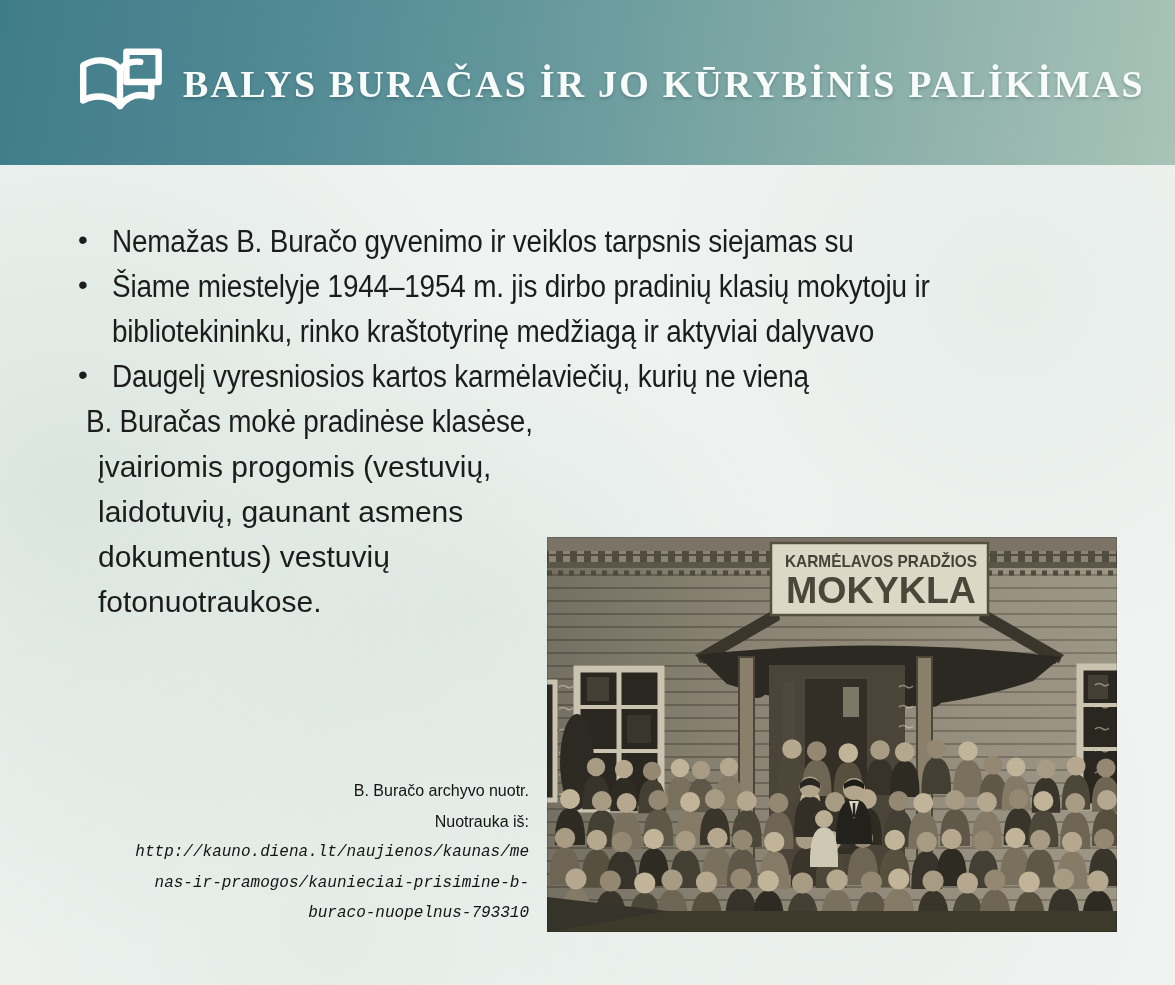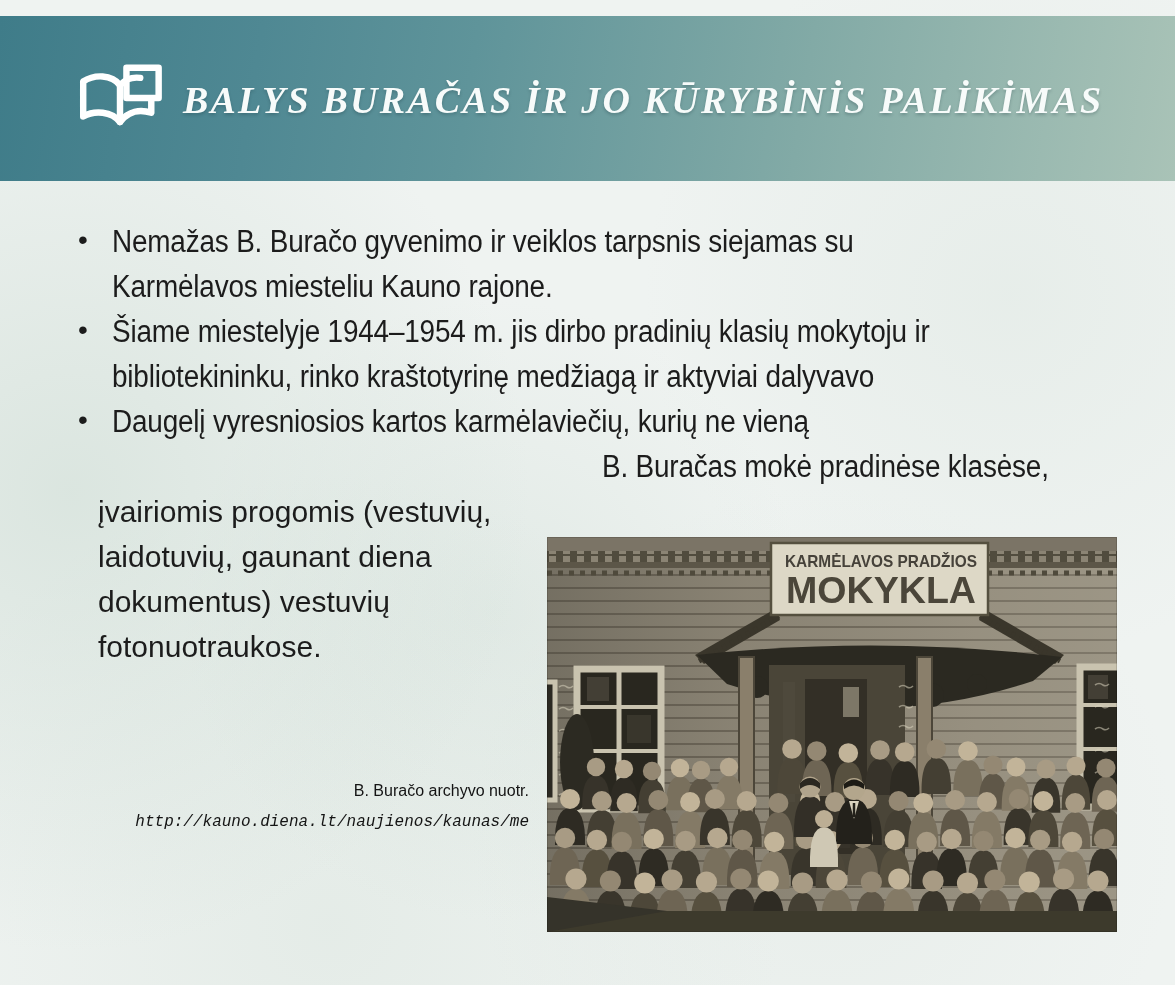--- a/index.html
+++ b/index.html
@@ -9,38 +9,37 @@
     background-color:#eff3f1;
     background-image:
       radial-gradient(circle at 6% 50%, rgba(188,209,197,.40), transparent 38%),
       radial-gradient(circle at 42% 62%, rgba(197,215,205,.32), transparent 34%),
       radial-gradient(circle at 86% 30%, rgba(201,217,207,.22), transparent 30%),
       radial-gradient(circle at 28% 94%, rgba(204,219,209,.30), transparent 36%),
       radial-gradient(circle at 70% 85%, rgba(210,222,214,.25), transparent 30%);
   }
   
   .header{
-    position:absolute;left:0;top:16px;width:1175px;height:165px;
+    position:absolute;left:0;top:0;width:1175px;height:165px;
     background:linear-gradient(99deg,#3f7c89 0%,#4f8893 22%,#5f949a 40%,#82aaa6 68%,#a9c3b7 100%);
-    font-style:italic;
   }
   .logo{position:absolute;left:74px;top:47px;width:92px;height:72px;}
   .title{
     position:absolute;left:183px;top:62px;width:960px;
     font-family:"Liberation Serif",serif;font-weight:bold;
     font-size:38px;letter-spacing:2.2px;color:#f7fbfa;white-space:nowrap;
     text-shadow:0 2px 3px rgba(20,45,50,.25);
   }
   
   .textcol{position:absolute;left:78px;top:219px;width:1020px;color:#1c1c1c;}
   .line{height:45px;display:flex;align-items:center;font-size:31px;line-height:45px;}
   .marker{width:34px;flex:0 0 34px;font-size:28px;display:inline-block;transform:translateY(-2px);}
   .cond{display:inline-block;transform:scaleX(.90);transform-origin:0 50%;white-space:nowrap;letter-spacing:-.2px;}
   .reg{display:inline-block;white-space:nowrap;font-size:30px;}
-  .ind-b{padding-left:8px;justify-content:flex-end;}
+  .ind-b{padding-left:8px;}
   .ind-c{padding-left:20px;}
   
   .caption{position:absolute;left:29px;top:776px;width:500px;text-align:right;
     font-size:16px;line-height:30.5px;color:#141414;}
   .caption .it{font-style:italic;font-family:Liberation Mono, monospace;}
   
   .photo{position:absolute;left:547px;top:537px;width:570px;height:311px;background:#8f8878;}
   .photo svg{display:block;}
 </style>
 </head>
@@ -59,55 +58,54 @@
     </svg>
     <div class="title">BALYS BURAČAS İR JO KŪRYBİNİS PALİKİMAS</div>
   </div>
 
   <div class="textcol">
     <div class="line">
         <span class="marker">•</span>
         <span class="cond">Nemažas B. Buračo gyvenimo ir veiklos tarpsnis siejamas su</span>
       </div>
     <div class="line">
-        <span class="marker"></span>
-        <span class="cond">Karmėlavos miesteliu Kauno rajone.</span>
-      </div>
-    <div class="line">
         <span class="marker">•</span>
         <span class="cond">Šiame miestelyje 1944–1954 m. jis dirbo pradinių klasių mokytoju ir</span>
       </div>
     <div class="line">
         <span class="marker"></span>
         <span class="cond">bibliotekininku, rinko kraštotyrinę medžiagą ir aktyviai dalyvavo</span>
       </div>
     <div class="line">
         <span class="marker">•</span>
         <span class="cond">Daugelį vyresniosios kartos karmėlaviečių, kurių ne vieną</span>
       </div>
     <div class="line ind-b">
         <span class="cond">B. Buračas mokė pradinėse klasėse,</span>
       </div>
     <div class="line ind-c">
         <span class="reg">įvairiomis progomis (vestuvių,</span>
       </div>
     <div class="line ind-c">
-        <span class="reg">laidotuvių, gaunant diena</span>
+        <span class="reg">laidotuvių, gaunant asmens</span>
       </div>
     <div class="line ind-c">
         <span class="reg">dokumentus) vestuvių</span>
       </div>
     <div class="line ind-c">
         <span class="reg">fotonuotraukose.</span>
       </div>
   </div>
 
   <div class="caption">
     <div>B. Buračo archyvo nuotr.</div>
+    <div>Nuotrauka iš:</div>
     <div class="it">http://kauno.diena.lt/naujienos/kaunas/me</div>
+    <div class="it">nas-ir-pramogos/kaunieciai-prisimine-b-</div>
+    <div class="it">buraco-nuopelnus-793310</div>
   </div>
 
   <div class="photo">
     <svg width="570" height="395" viewBox="0 0 570 395">
       <defs>
         <pattern id="planks" width="570" height="13" patternUnits="userSpaceOnUse">
           <rect width="570" height="13" fill="#8f8878"></rect>
           <rect y="11" width="570" height="2" fill="#6e6759"></rect>
         </pattern>
         <pattern id="dentil" width="14" height="9" patternUnits="userSpaceOnUse">

